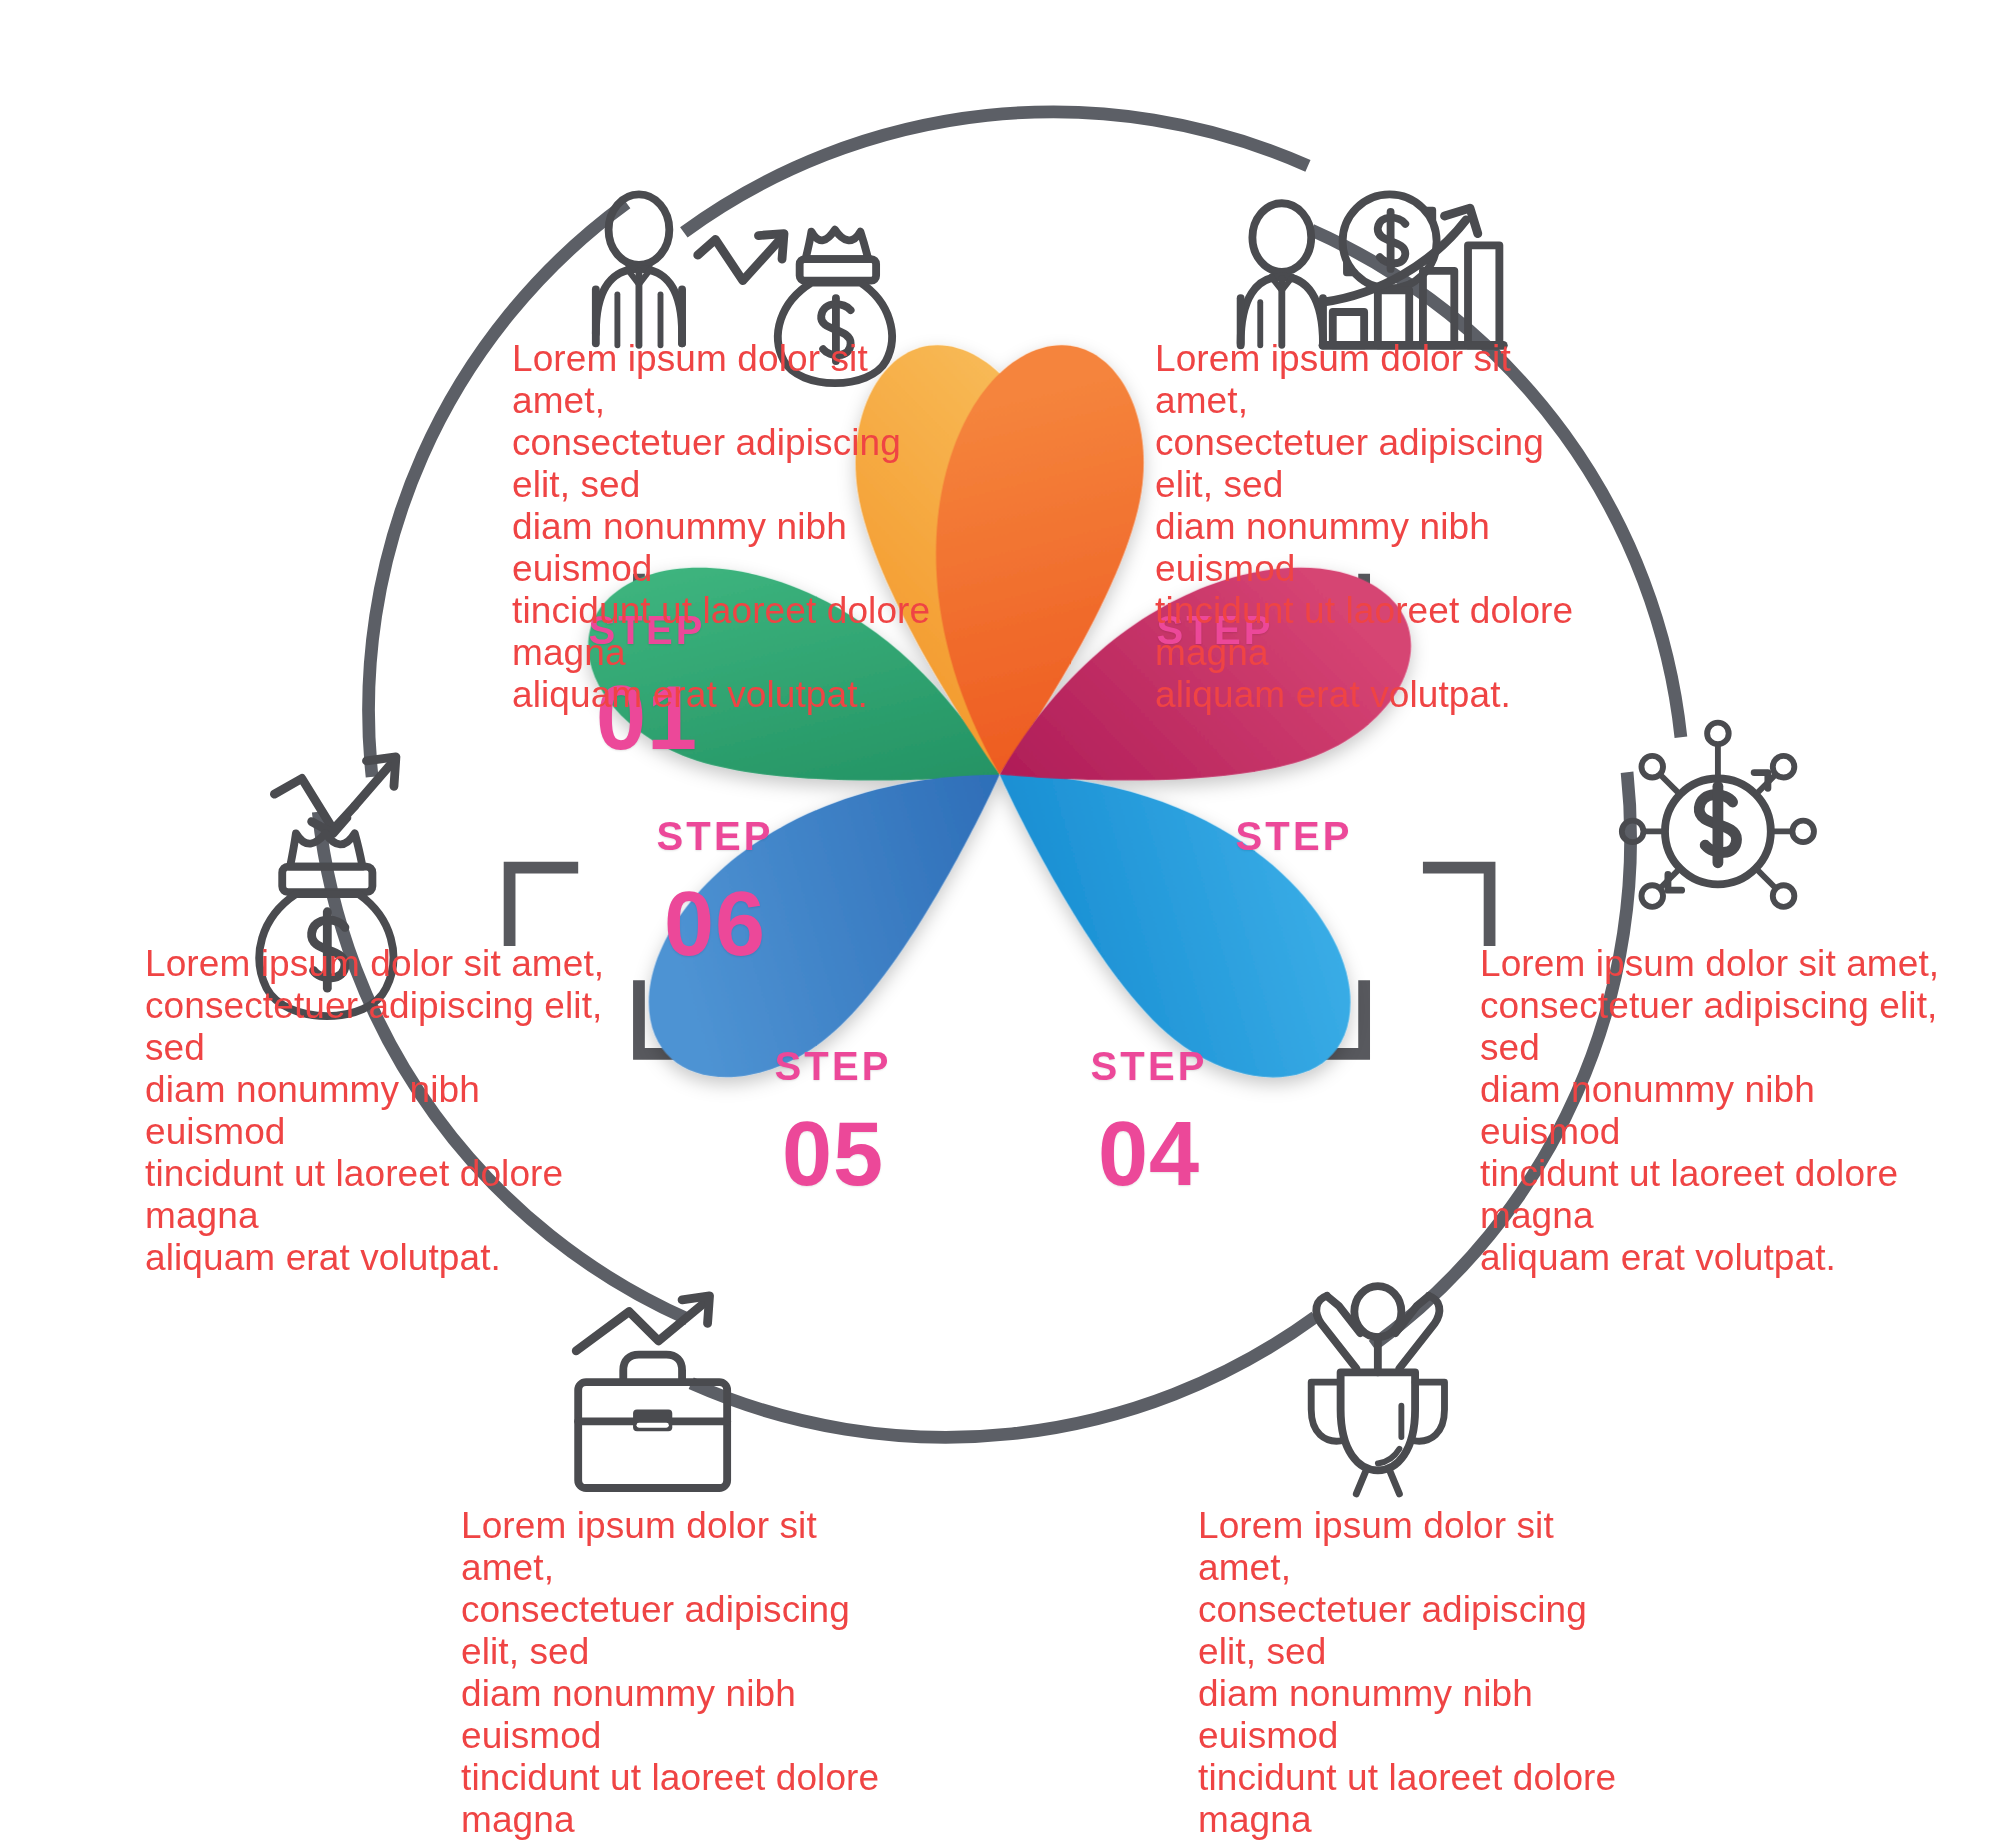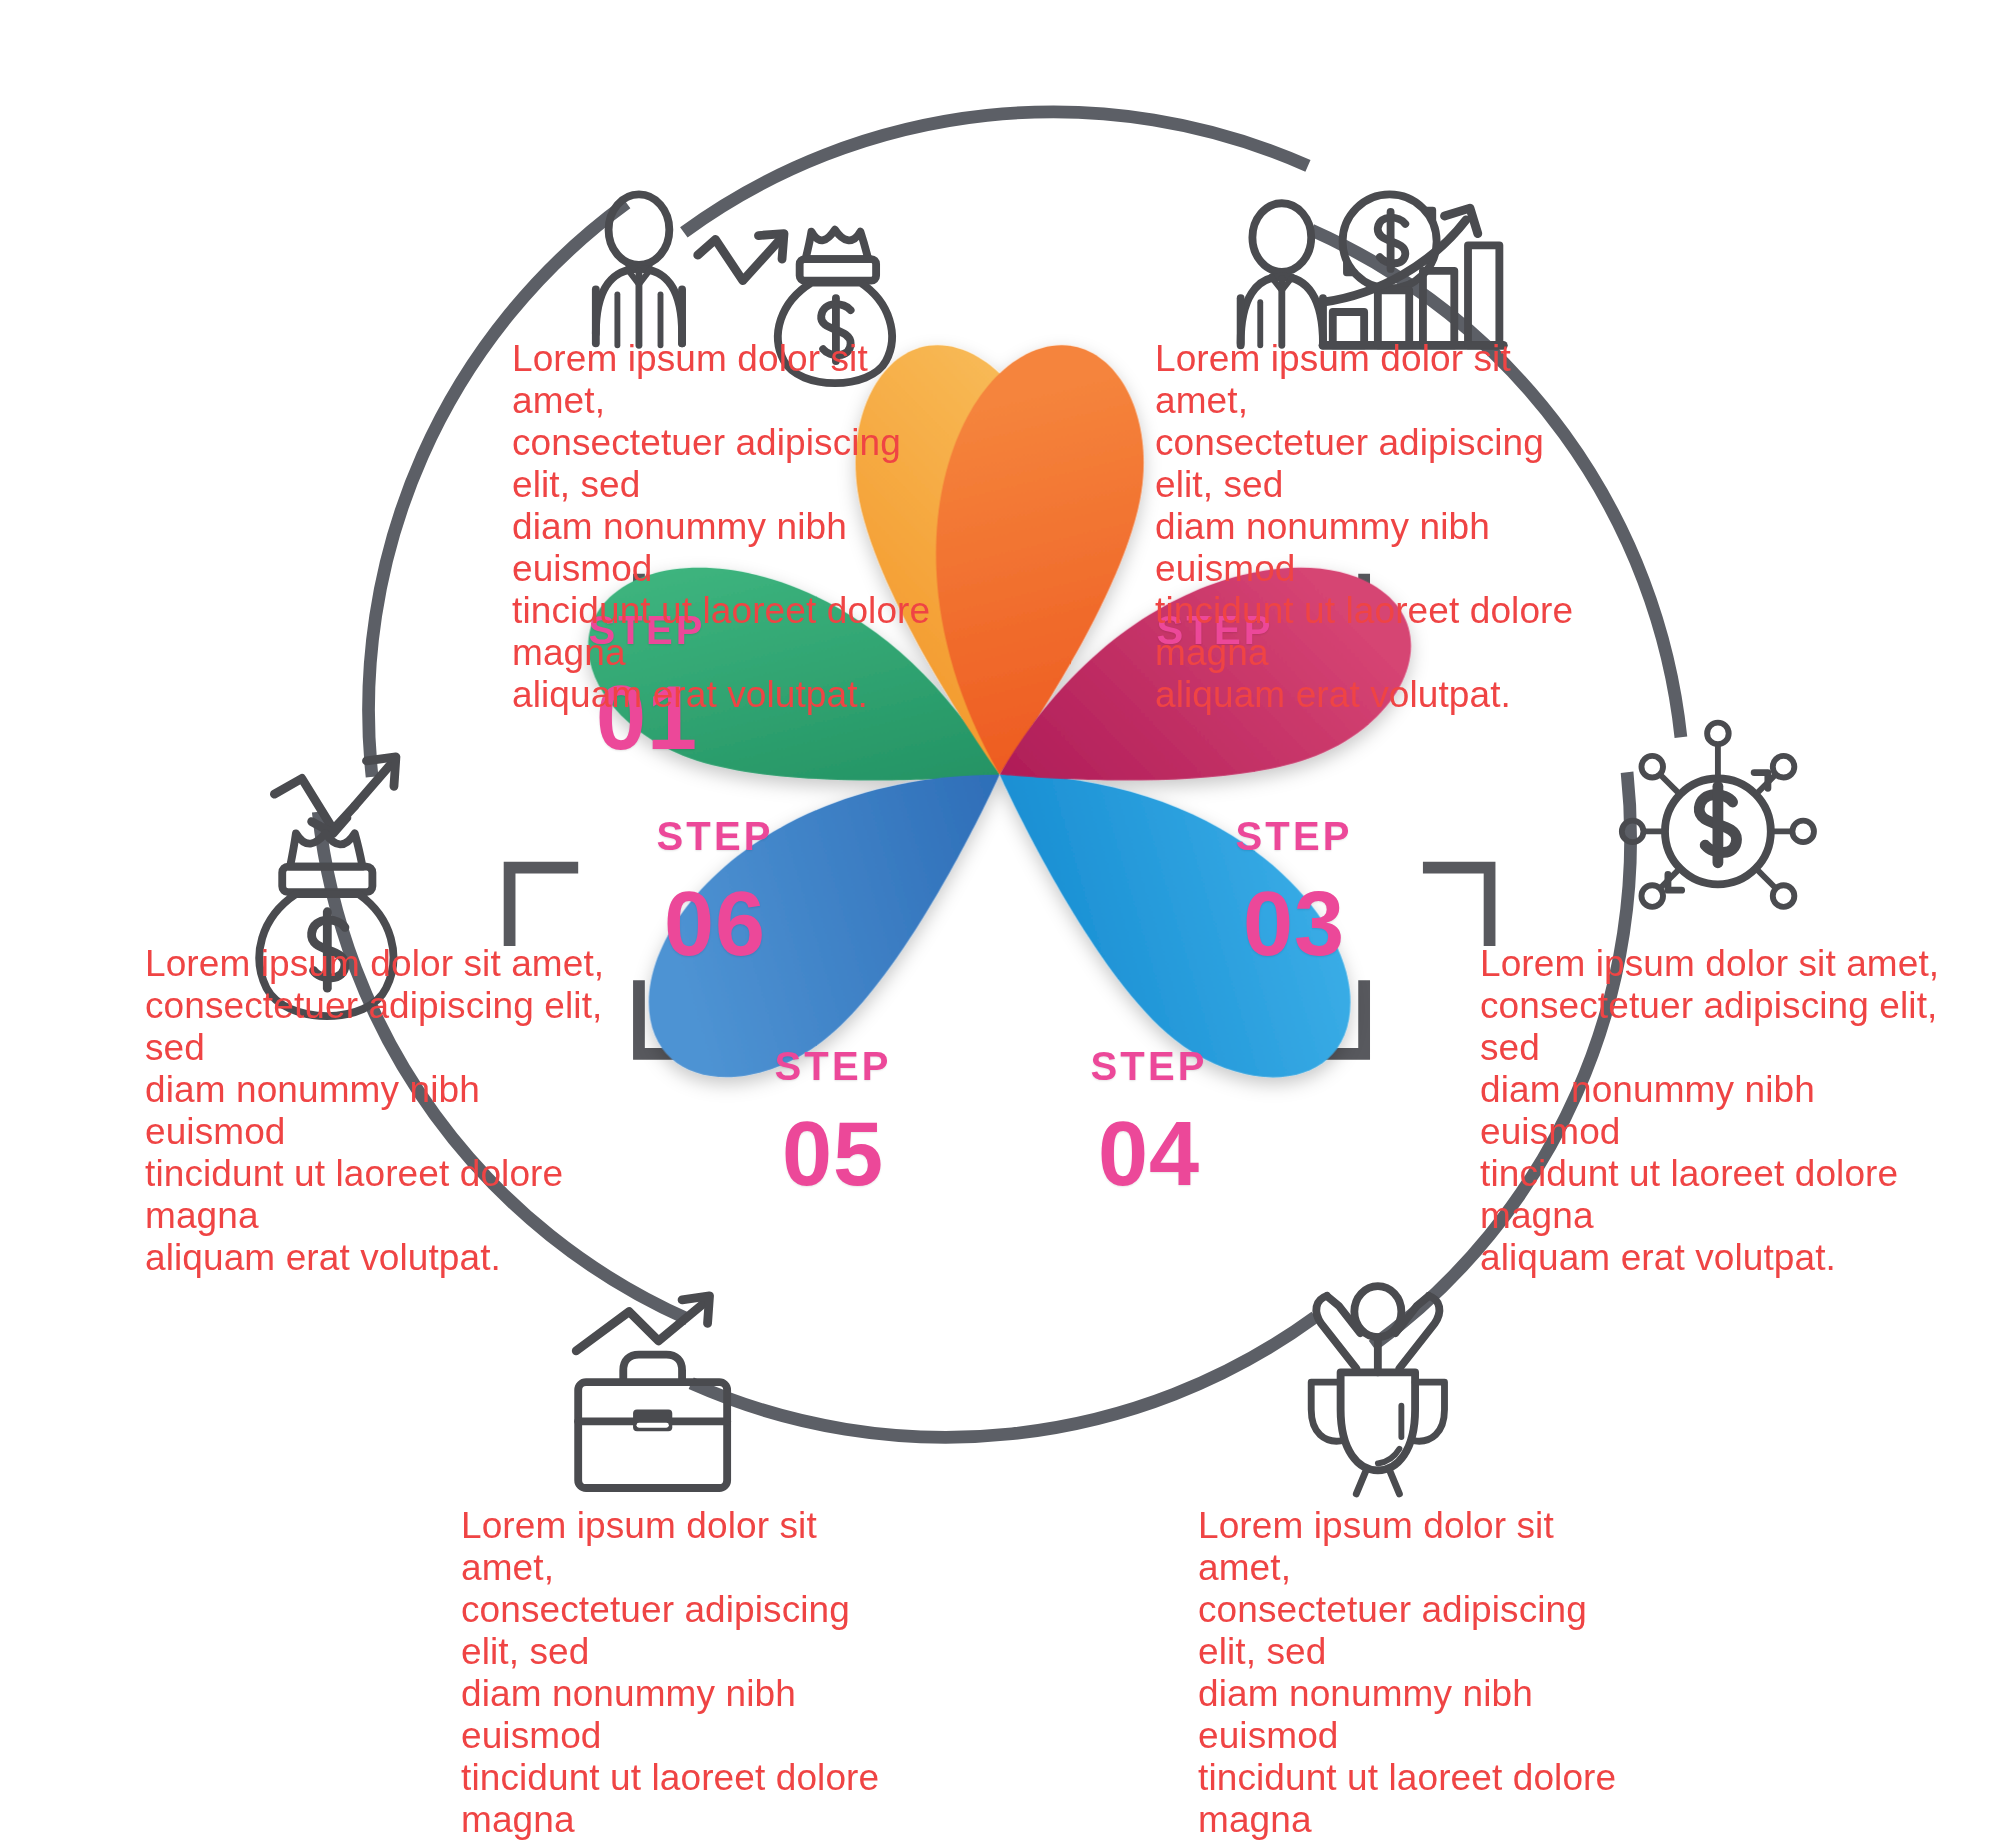--- a/index.html
+++ b/index.html
@@ -140,21 +140,20 @@
     <span class="w">STEP</span>
     <span class="n">01</span>
   </div>
 
   <div class="petal-label" style="left:1078px;top:608px;width:274px;">
     <span class="w">STEP</span>
   </div>
 
   <div class="petal-label" style="left:1157px;top:814px;width:274px;">
     <span class="w">STEP</span>
-    <span class="n">03</span>
   </div>
 
   <div class="petal-label" style="left:1012px;top:1044px;width:274px;">
     <span class="w">STEP</span>
     <span class="n">04</span>
   </div>
 
   <div class="petal-label" style="left:696px;top:1044px;width:274px;">
     <span class="w">STEP</span>
     <span class="n">05</span>

